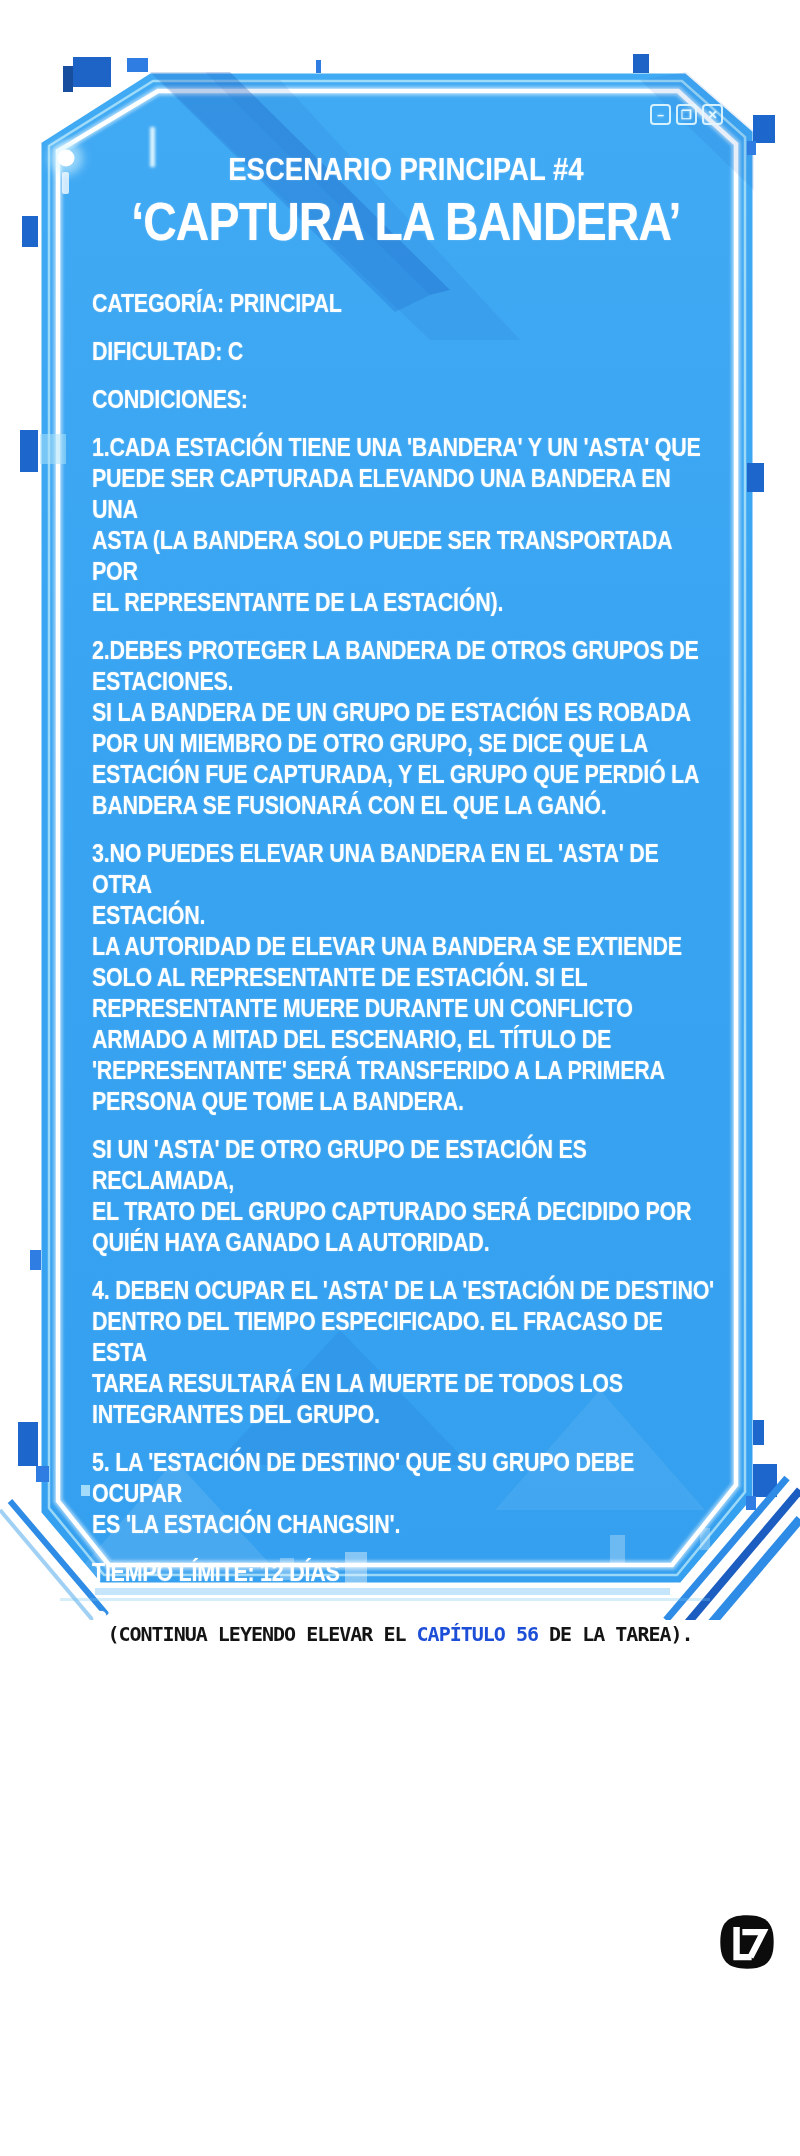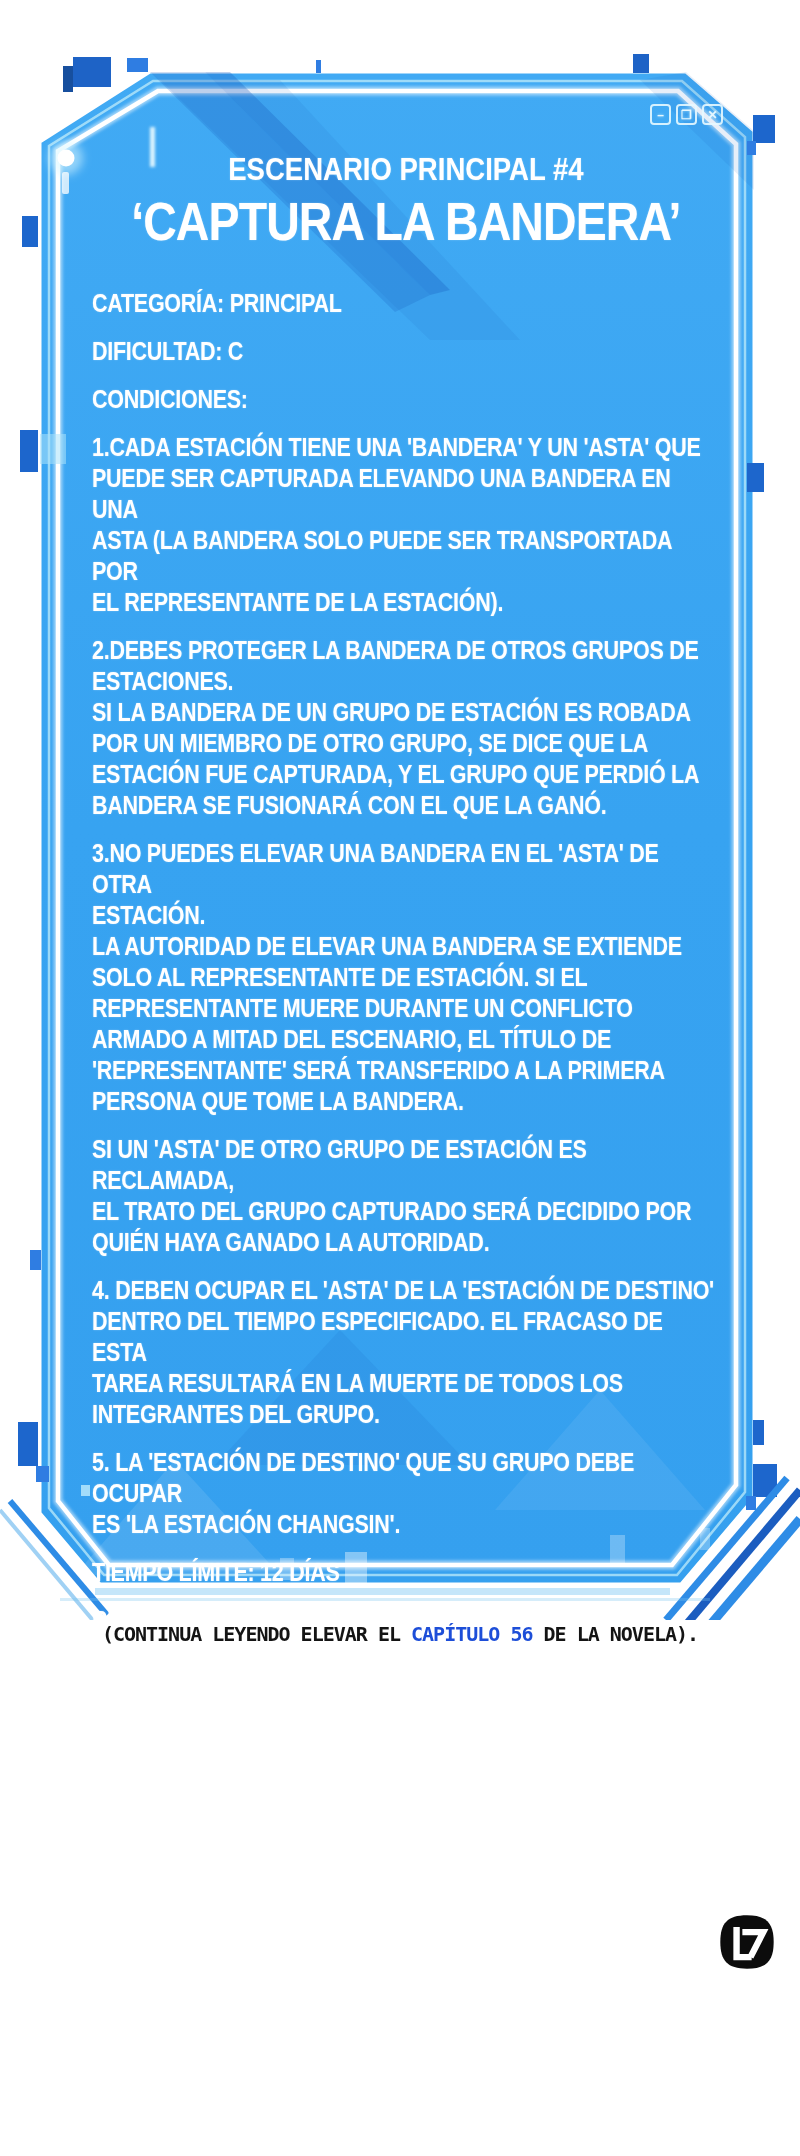--- a/index.html
+++ b/index.html
@@ -165,20 +165,20 @@
 INTEGRANTES DEL GRUPO.</p>
       <p>5. LA 'ESTACIÓN DE DESTINO' QUE SU GRUPO DEBE OCUPAR
 ES 'LA ESTACIÓN CHANGSIN'.</p>
       <p>TIEMPO LÍMITE: 12 DÍAS</p>
       <p>RECOMPENSA: 2,000 MONEDAS</p>
       <p>FRACASO: ???</p>
     </div>
 </div>
 
 <div class="footnote">
-  <span>(CONTINUA LEYENDO ELEVAR EL </span><span class="chapter">CAPÍTULO 56</span><span> DE LA NOVELA).</span>
+  <span>(CONTINUA LEYENDO ELEVAR EL </span><span class="chapter">CAPÍTULO 56</span><span> DE LA TAREA).</span>
 </div>
 
 <svg class="logo" viewBox="0 0 100 100" xmlns="http://www.w3.org/2000/svg">
   <path d="M50 4 C84 4 96 18 96 50 C96 82 84 96 50 96 C16 96 4 82 4 50 C4 18 16 4 50 4 Z" fill="#0c0c0c"></path>
   <polyline points="32,24 32,76 58,76" fill="none" stroke="#ffffff" stroke-width="11"></polyline>
   <polyline points="42,33 78,33 56,76" fill="none" stroke="#ffffff" stroke-width="11"></polyline>
 </svg>
 
 </body></html>

